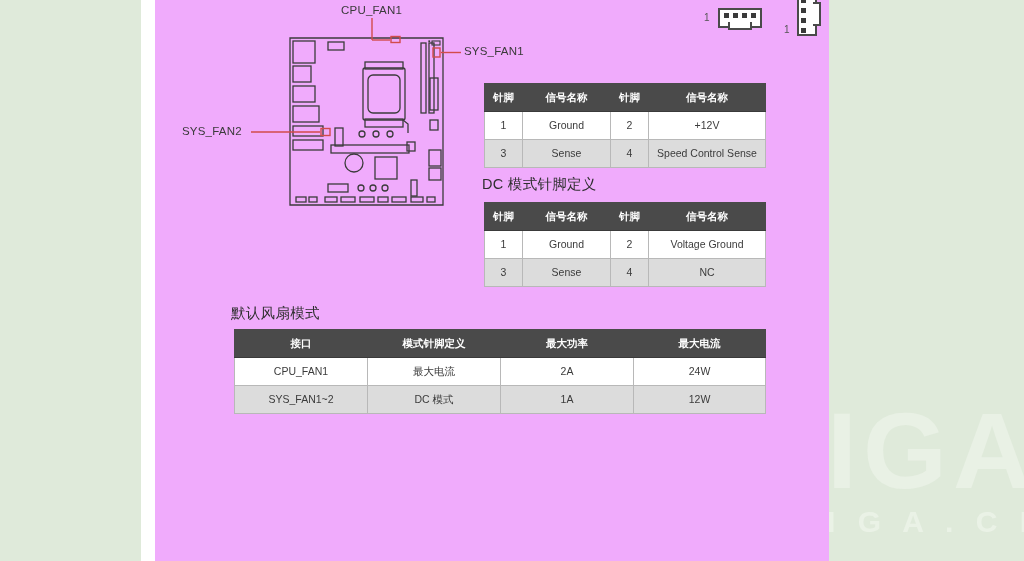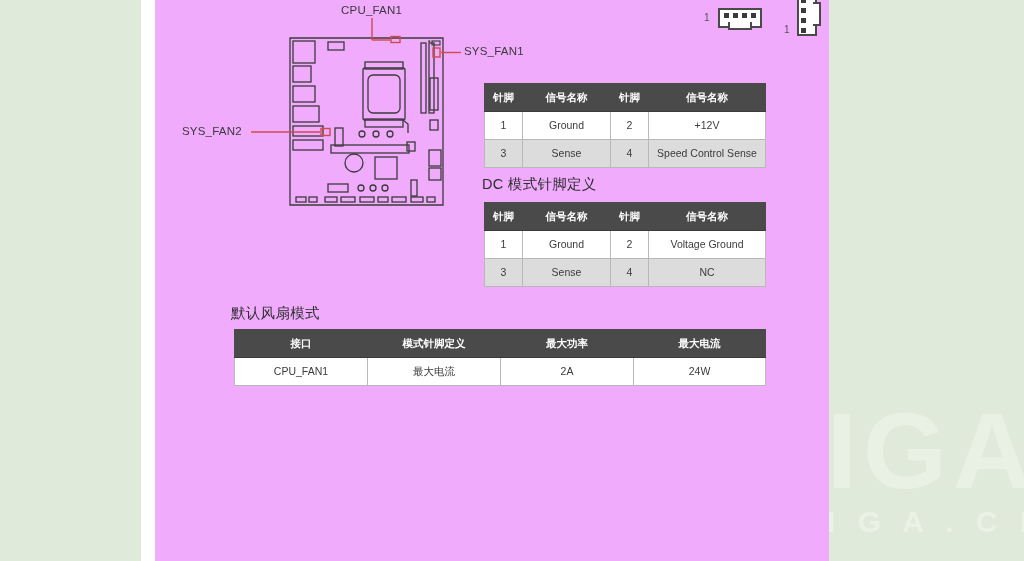--- a/index.html
+++ b/index.html
@@ -285,16 +285,22 @@
         <th>最大电流</th>
       </tr>
     </thead>
     <tbody>
       <tr class="plain">
         <td>CPU_FAN1</td>
         <td>最大电流</td>
         <td>2A</td>
         <td>24W</td>
       </tr>
+      <tr class="alt">
+        <td>SYS_FAN1~2</td>
+        <td>DC 模式</td>
+        <td>1A</td>
+        <td>12W</td>
+      </tr>
     </tbody>
   </table>
 
 </div>
 
 </body></html>

